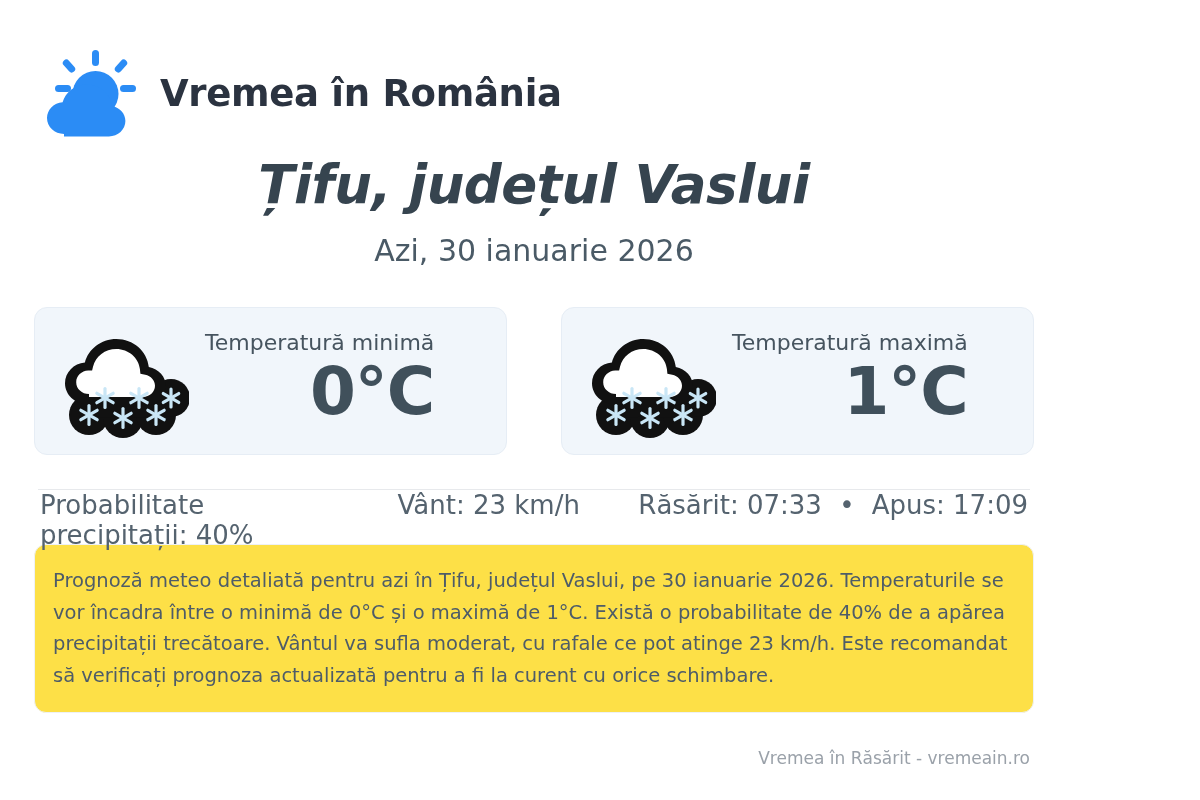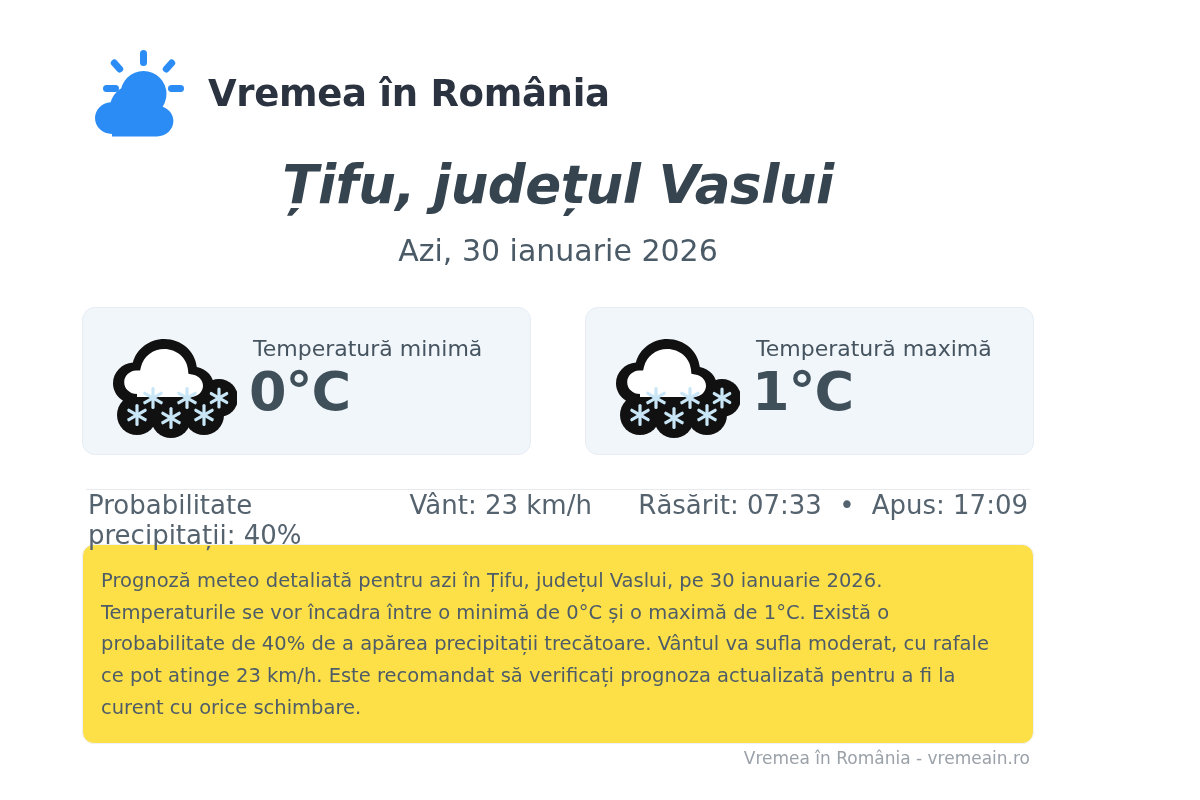--- a/index.html
+++ b/index.html
@@ -12,21 +12,20 @@
     background: #ffffff;
     font-family: "DejaVu Sans", "Liberation Sans", sans-serif;
     color: #3d4b56;
     overflow: hidden;
   }
   .page {
     width: 1068px;
     height: 800px;
     position: relative;
     box-sizing: border-box;
-    padding-left: 48px;
   }
 
   
   .header {
     display: flex;
     align-items: center;
     padding: 46px 0 0 38px;
     gap: 18px;
   }
   .logo-icon {
@@ -95,26 +94,27 @@
     justify-content: center;
     padding-bottom: 6px;
   }
   .card-label {
     font-size: 22px;
     color: #46545f;
     line-height: 1.2;
     margin-left: 4px;
   }
   .card-temp {
-    font-size: 54px;
+    font-size: 66px;
     font-weight: bold;
     color: #40505b;
     line-height: 1.04;
     margin-top: 2px;
     letter-spacing: -1px;
+    text-align: right;
   }
 
   
   .divider {
     height: 1px;
     background: #e7e9ec;
     margin: 34px 38px 0 38px;
   }
   .stats {
     display: flex;
@@ -300,15 +300,15 @@
     <div class="stat-center">Vânt: 23 km/h</div>
     <div class="stat-right">
       <span>Răsărit: 07:33</span>
       <span class="bullet-sep">•</span>
       <span>Apus: 17:09</span>
     </div>
   </div>
 
   <div class="description">Prognoză meteo detaliată pentru azi în Țifu, județul Vaslui, pe 30 ianuarie 2026. Temperaturile se vor încadra între o minimă de 0°C și o maximă de 1°C. Există o probabilitate de 40% de a apărea precipitații trecătoare. Vântul va sufla moderat, cu rafale ce pot atinge 23 km/h. Este recomandat să verificați prognoza actualizată pentru a fi la curent cu orice schimbare.</div>
 
-  <div class="footer">Vremea în România - vremeain.ro</div>
+  <div class="footer">Vremea în Răsărit - vremeain.ro</div>
 
 </div>
 
 </body></html>

